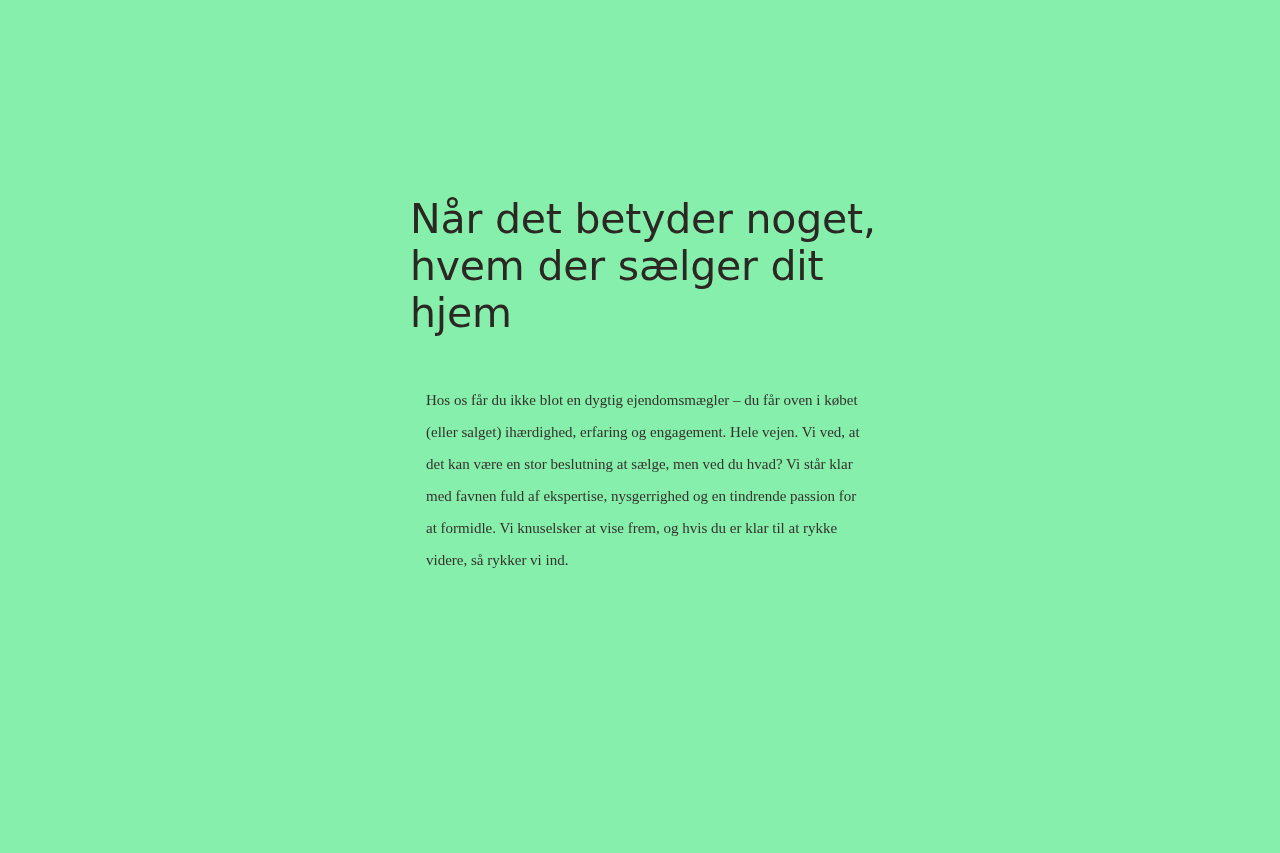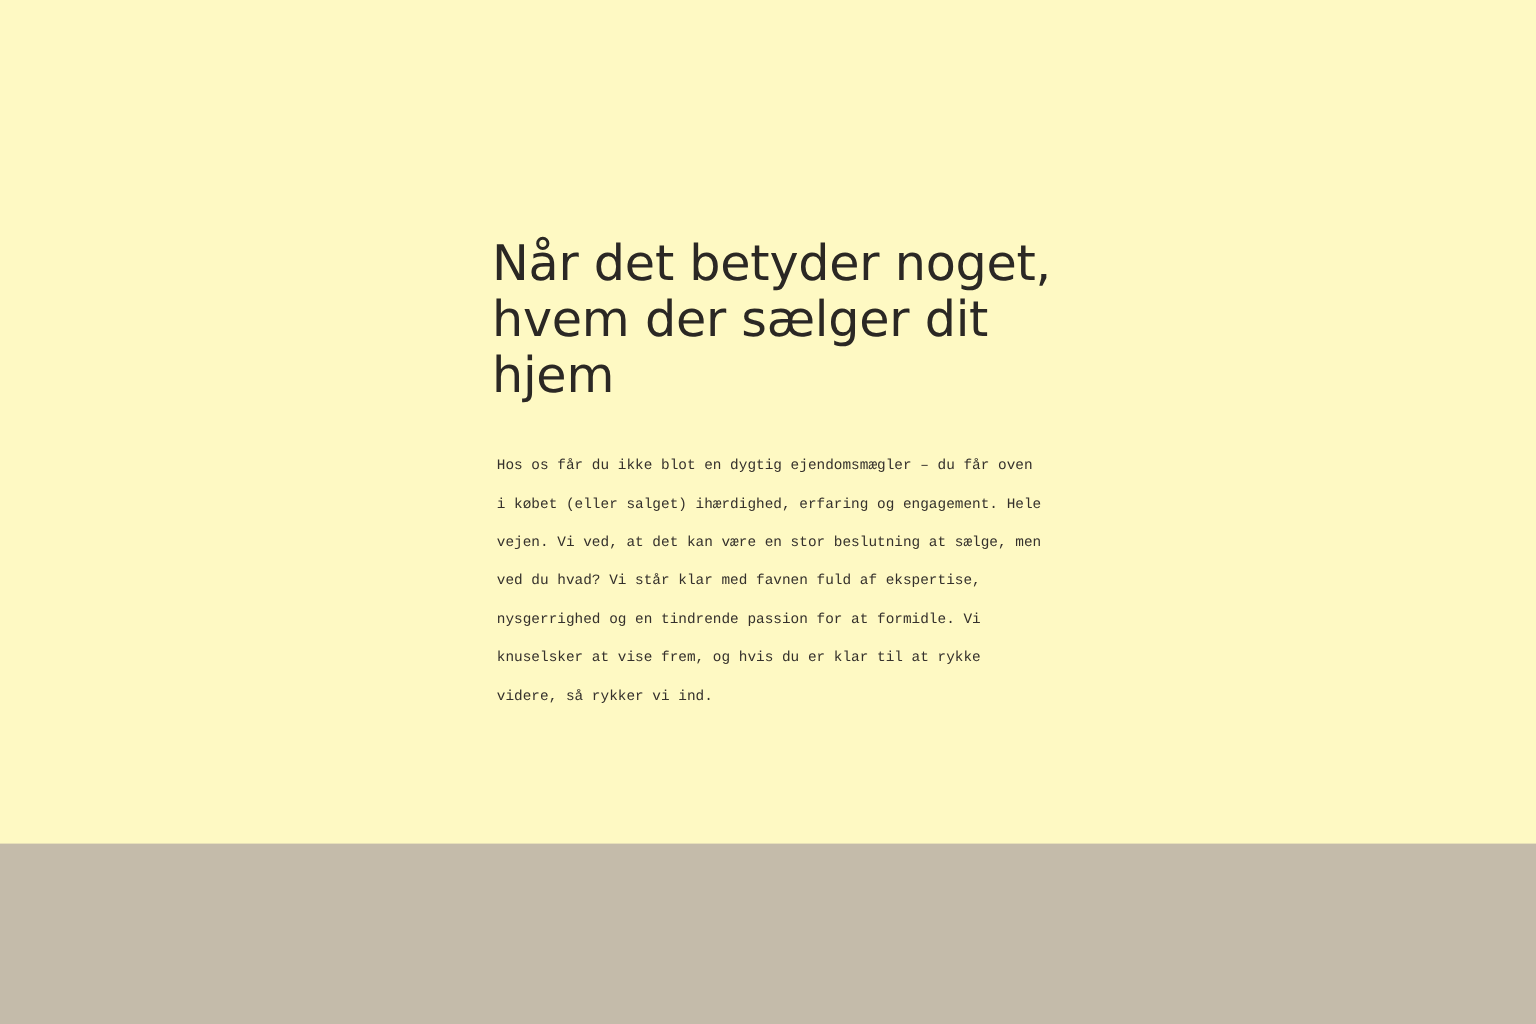--- a/index.html
+++ b/index.html
@@ -9,45 +9,45 @@
   body {
     width: 1280px;
     height: 853px;
     background: #c4bbaa;
     font-family: "DejaVu Sans", "Liberation Sans", sans-serif;
     overflow: hidden;
   }
   .page {
     position: relative;
     width: 1280px;
-    height: 703px;
-    background: #fef9c3;
+    height: 853px;
+    background: #86efac;
   }
   .content-block {
     position: absolute;
     left: 410px;
     top: 196px;
     width: 470px;
   }
   .headline {
     margin: 0;
     font-family: "DejaVu Sans", "Liberation Sans", sans-serif;
     font-weight: 400;
     font-size: 41px;
     line-height: 47px;
     letter-spacing: -0.2px;
     color: #2b2824;
     white-space: pre-line;
   }
   .body-copy {
-    margin: 4px;
+    margin: 16px;
     padding-top: 31px;
-    font-family: Liberation Mono, monospace;
+    font-family: Liberation Serif, serif;
     font-weight: 400;
-    font-size: 12px;
+    font-size: 15px;
     line-height: 32px;
     color: #35312c;
     max-width: 460px;
   }
 </style>
 </head>
 <body>
 
 <div class="page">
   <div class="content-block">

